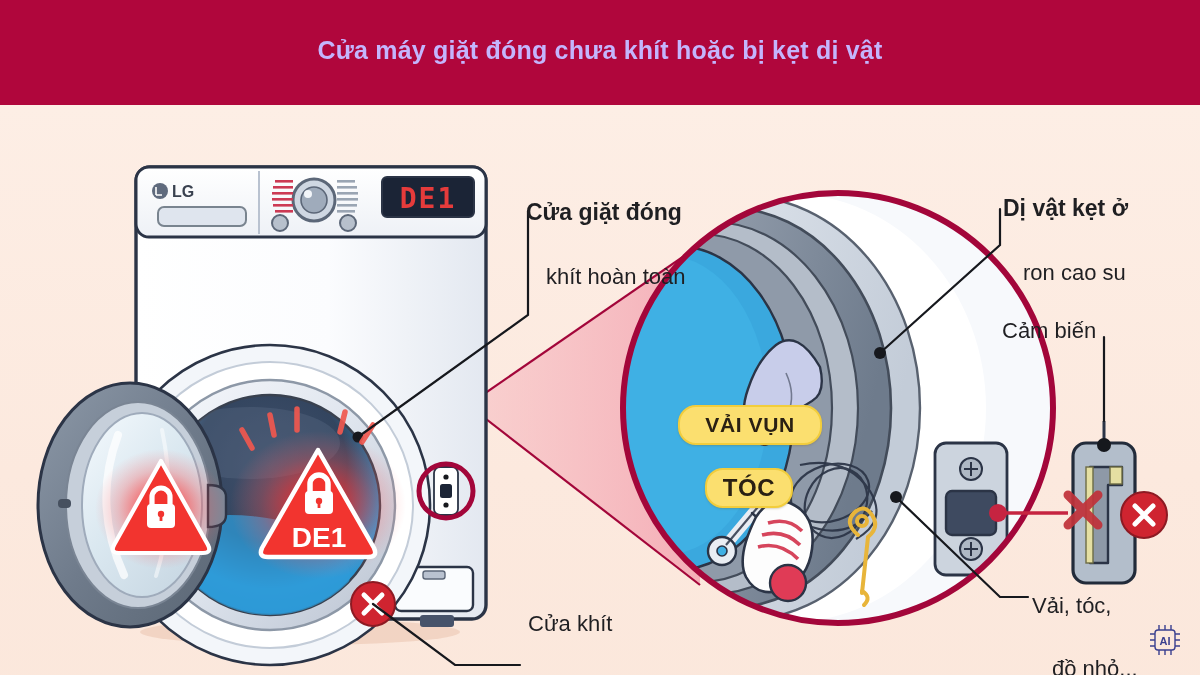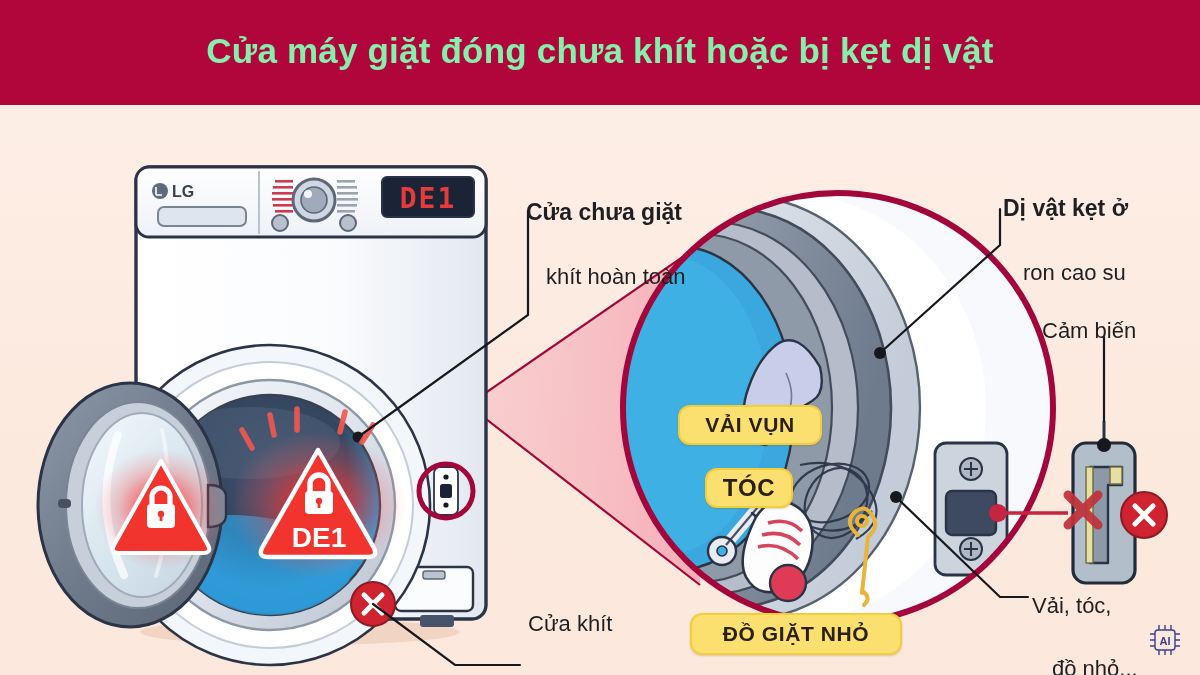--- a/index.html
+++ b/index.html
@@ -26,22 +26,22 @@
     background: #b0063c;
   }
   #header-title {
     position: absolute;
     left: 0; top: 0;
     width: 1200px;
     height: 105px;
     display: flex;
     align-items: center;
     justify-content: center;
-    color: #86efac;
-    font-size: 35px;
+    color: #c4b5fd;
+    font-size: 25px;
     font-weight: bold;
     letter-spacing: 0.2px;
     text-align: center;
     padding-bottom: 4px;
     box-sizing: border-box;
   }
   
   #canvas {
     position: absolute;
     left: 0; top: 105px;
@@ -61,30 +61,30 @@
     color: #1f1f22;
     line-height: 1.18;
     white-space: pre;
   }
   .label .l1 { display:block; font-weight: bold; font-size: 23px; }
   .label .l2 { display:block; font-weight: normal; font-size: 22px; padding-left: 20px; }
   .label.plain .l1 { font-weight: normal; font-size: 22px; }
 
   #lbl-door-not-closed { left: 526px; top: 56px; }
   #lbl-debris-gasket   { left: 1003px; top: 52px; }
-  #lbl-sensor          { left: 1042px; top: 175px; }
+  #lbl-sensor          { left: 1002px; top: 175px; }
   #lbl-door-gasket     { left: 528px; top: 468px; }
   #lbl-cloth-hair      { left: 1032px; top: 450px; }
 
   
   .tag {
     position: absolute;
     background: #fbdf6f;
     border: 2px solid #f2cd3c;
-    border-radius: 12px;
+    border-radius: 18px;
     color: #2a2013;
     font-weight: bold;
     letter-spacing: 0.6px;
     display: flex;
     align-items: center;
     justify-content: center;
     box-shadow: 0 1px 2px rgba(120,90,20,0.25);
   }
   #tag-vaivun   { left: 678px; top: 300px; width: 140px; height: 36px; font-size: 21px; }
   #tag-toc      { left: 705px; top: 363px; width: 84px;  height: 36px; font-size: 24px; }
@@ -404,21 +404,21 @@
         <path d="M 896,392 L 1000,492 L 1028,492"></path>
 
         <path d="M 1104,316 L 1104,232"></path>
 
         <circle cx="880" cy="248" r="6" fill="#16181d" stroke="none"></circle>
         <circle cx="896" cy="392" r="6" fill="#16181d" stroke="none"></circle>
       </g>
     </svg>
 
     <div class="label" id="lbl-door-not-closed">
-      <span class="l1">Cửa chưa giặt</span>
+      <span class="l1">Cửa giặt đóng</span>
       <span class="l2">khít hoàn toàn</span>
     </div>
 
     <div class="label" id="lbl-debris-gasket">
       <span class="l1">Dị vật kẹt ở</span>
       <span class="l2">ron cao su</span>
     </div>
 
     <div class="label plain" id="lbl-sensor">
       <span class="l1">Cảm biến</span>
@@ -429,21 +429,20 @@
       <span class="l2">ron cao su</span>
     </div>
 
     <div class="label plain" id="lbl-cloth-hair">
       <span class="l1">Vải, tóc,</span>
       <span class="l2">đồ nhỏ...</span>
     </div>
 
     <div class="tag" id="tag-vaivun">VẢI VỤN</div>
     <div class="tag" id="tag-toc">TÓC</div>
-    <div class="tag" id="tag-dogiat">ĐỒ GIẶT NHỎ</div>
 
     <svg id="ai-watermark" viewBox="0 0 38 38">
       <g stroke="#3a3f8f" stroke-width="1.4" fill="none">
         <rect x="9" y="9" width="20" height="20" rx="3"></rect>
         <path d="M13 9 V4 M19 9 V4 M25 9 V4 M13 29 V34 M19 29 V34 M25 29 V34 M9 13 H4 M9 19 H4 M9 25 H4 M29 13 H34 M29 19 H34 M29 25 H34"></path>
       </g>
       <text x="19" y="24" text-anchor="middle" font-family="Liberation Sans, sans-serif" font-size="11" font-weight="bold" fill="#3a3f8f">AI</text>
     </svg>
 
   </div>

